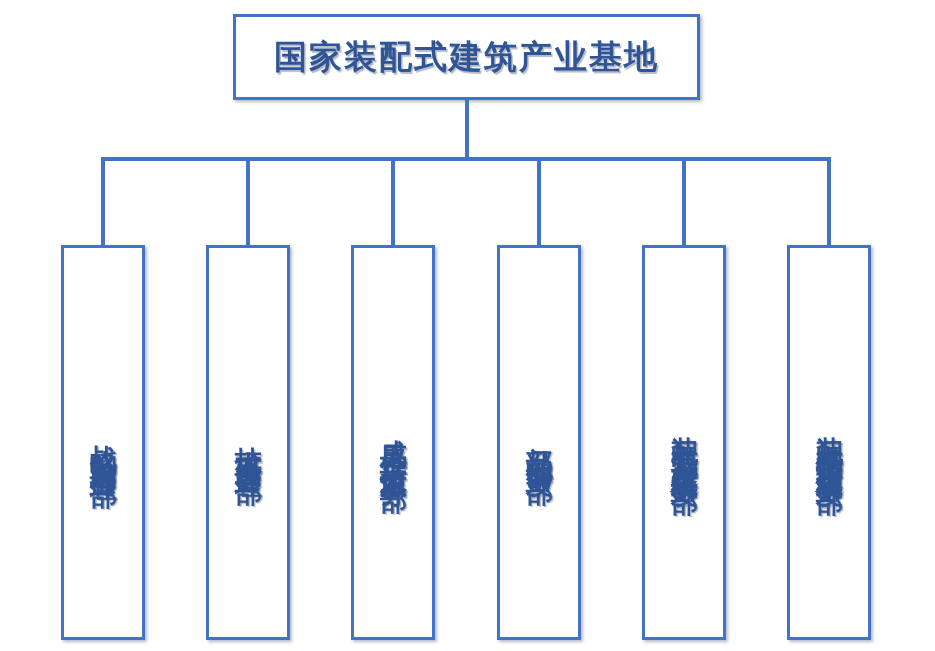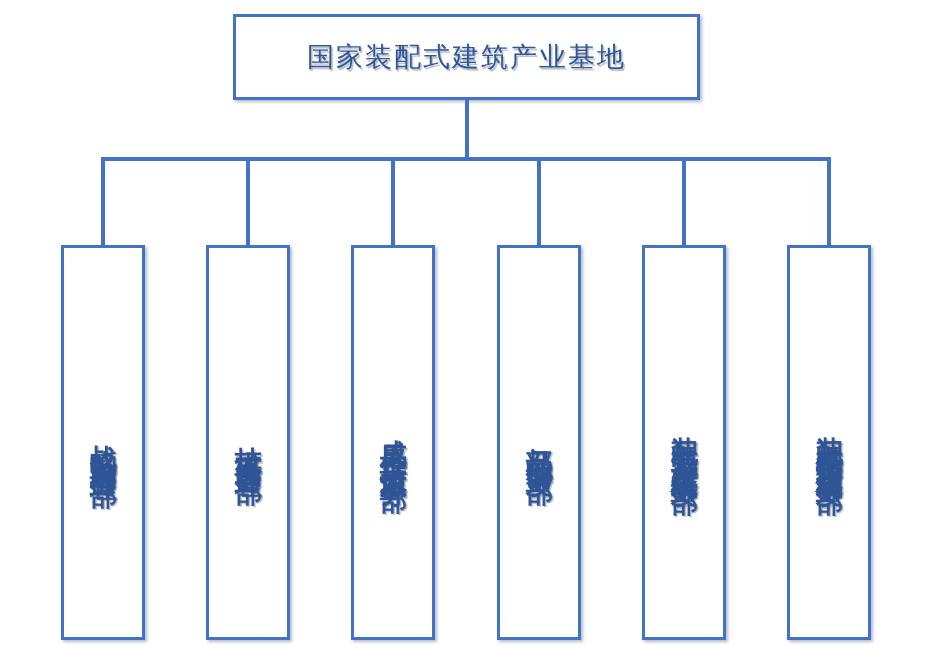--- a/index.html
+++ b/index.html
@@ -24,22 +24,22 @@
     align-items: center;
     justify-content: center;
   }
   .root-box {
     left: 233px;
     top: 14px;
     width: 467px;
     height: 86px;
   }
   .root-label {
-    font-size: 27px;
-    font-weight: normal;
+    font-size: 33px;
+    font-weight: bold;
     color: #2F5597;
     letter-spacing: 2px;
     text-shadow: 1.5px 1.5px 1px rgba(120, 130, 150, 0.55);
     white-space: nowrap;
   }
   .dept-box {
     top: 245px;
     width: 84px;
     height: 395px;
   }

